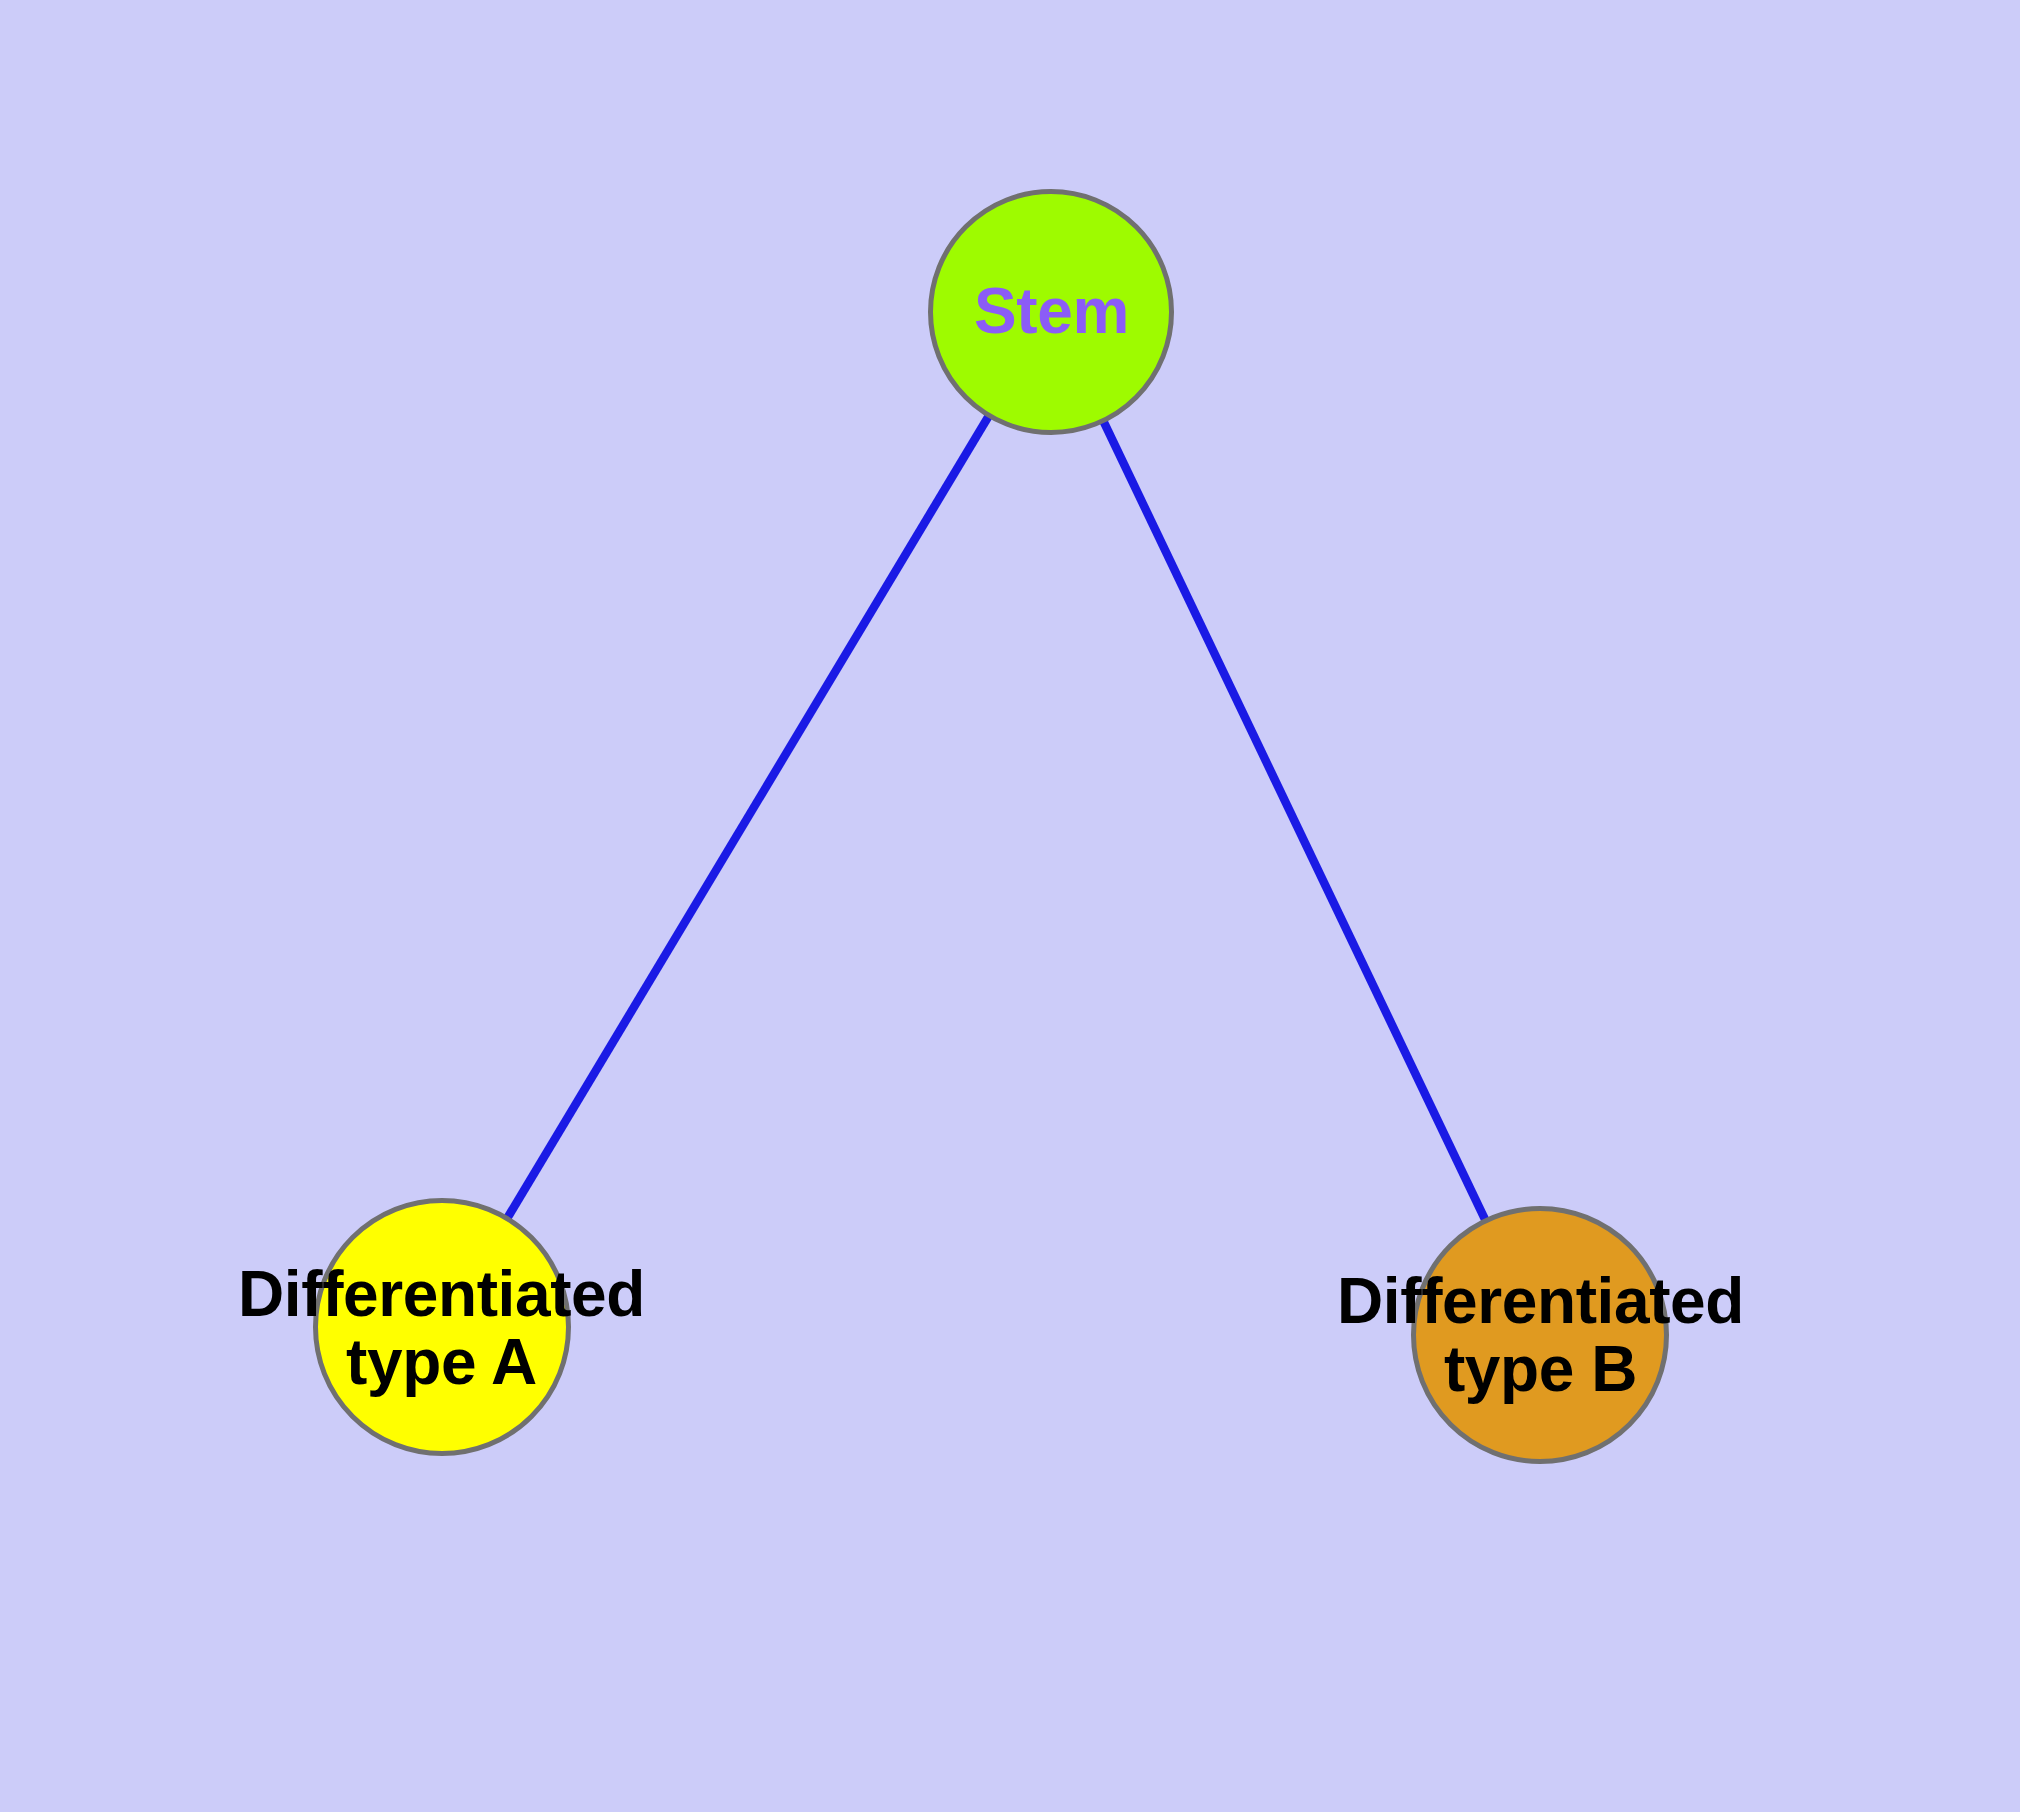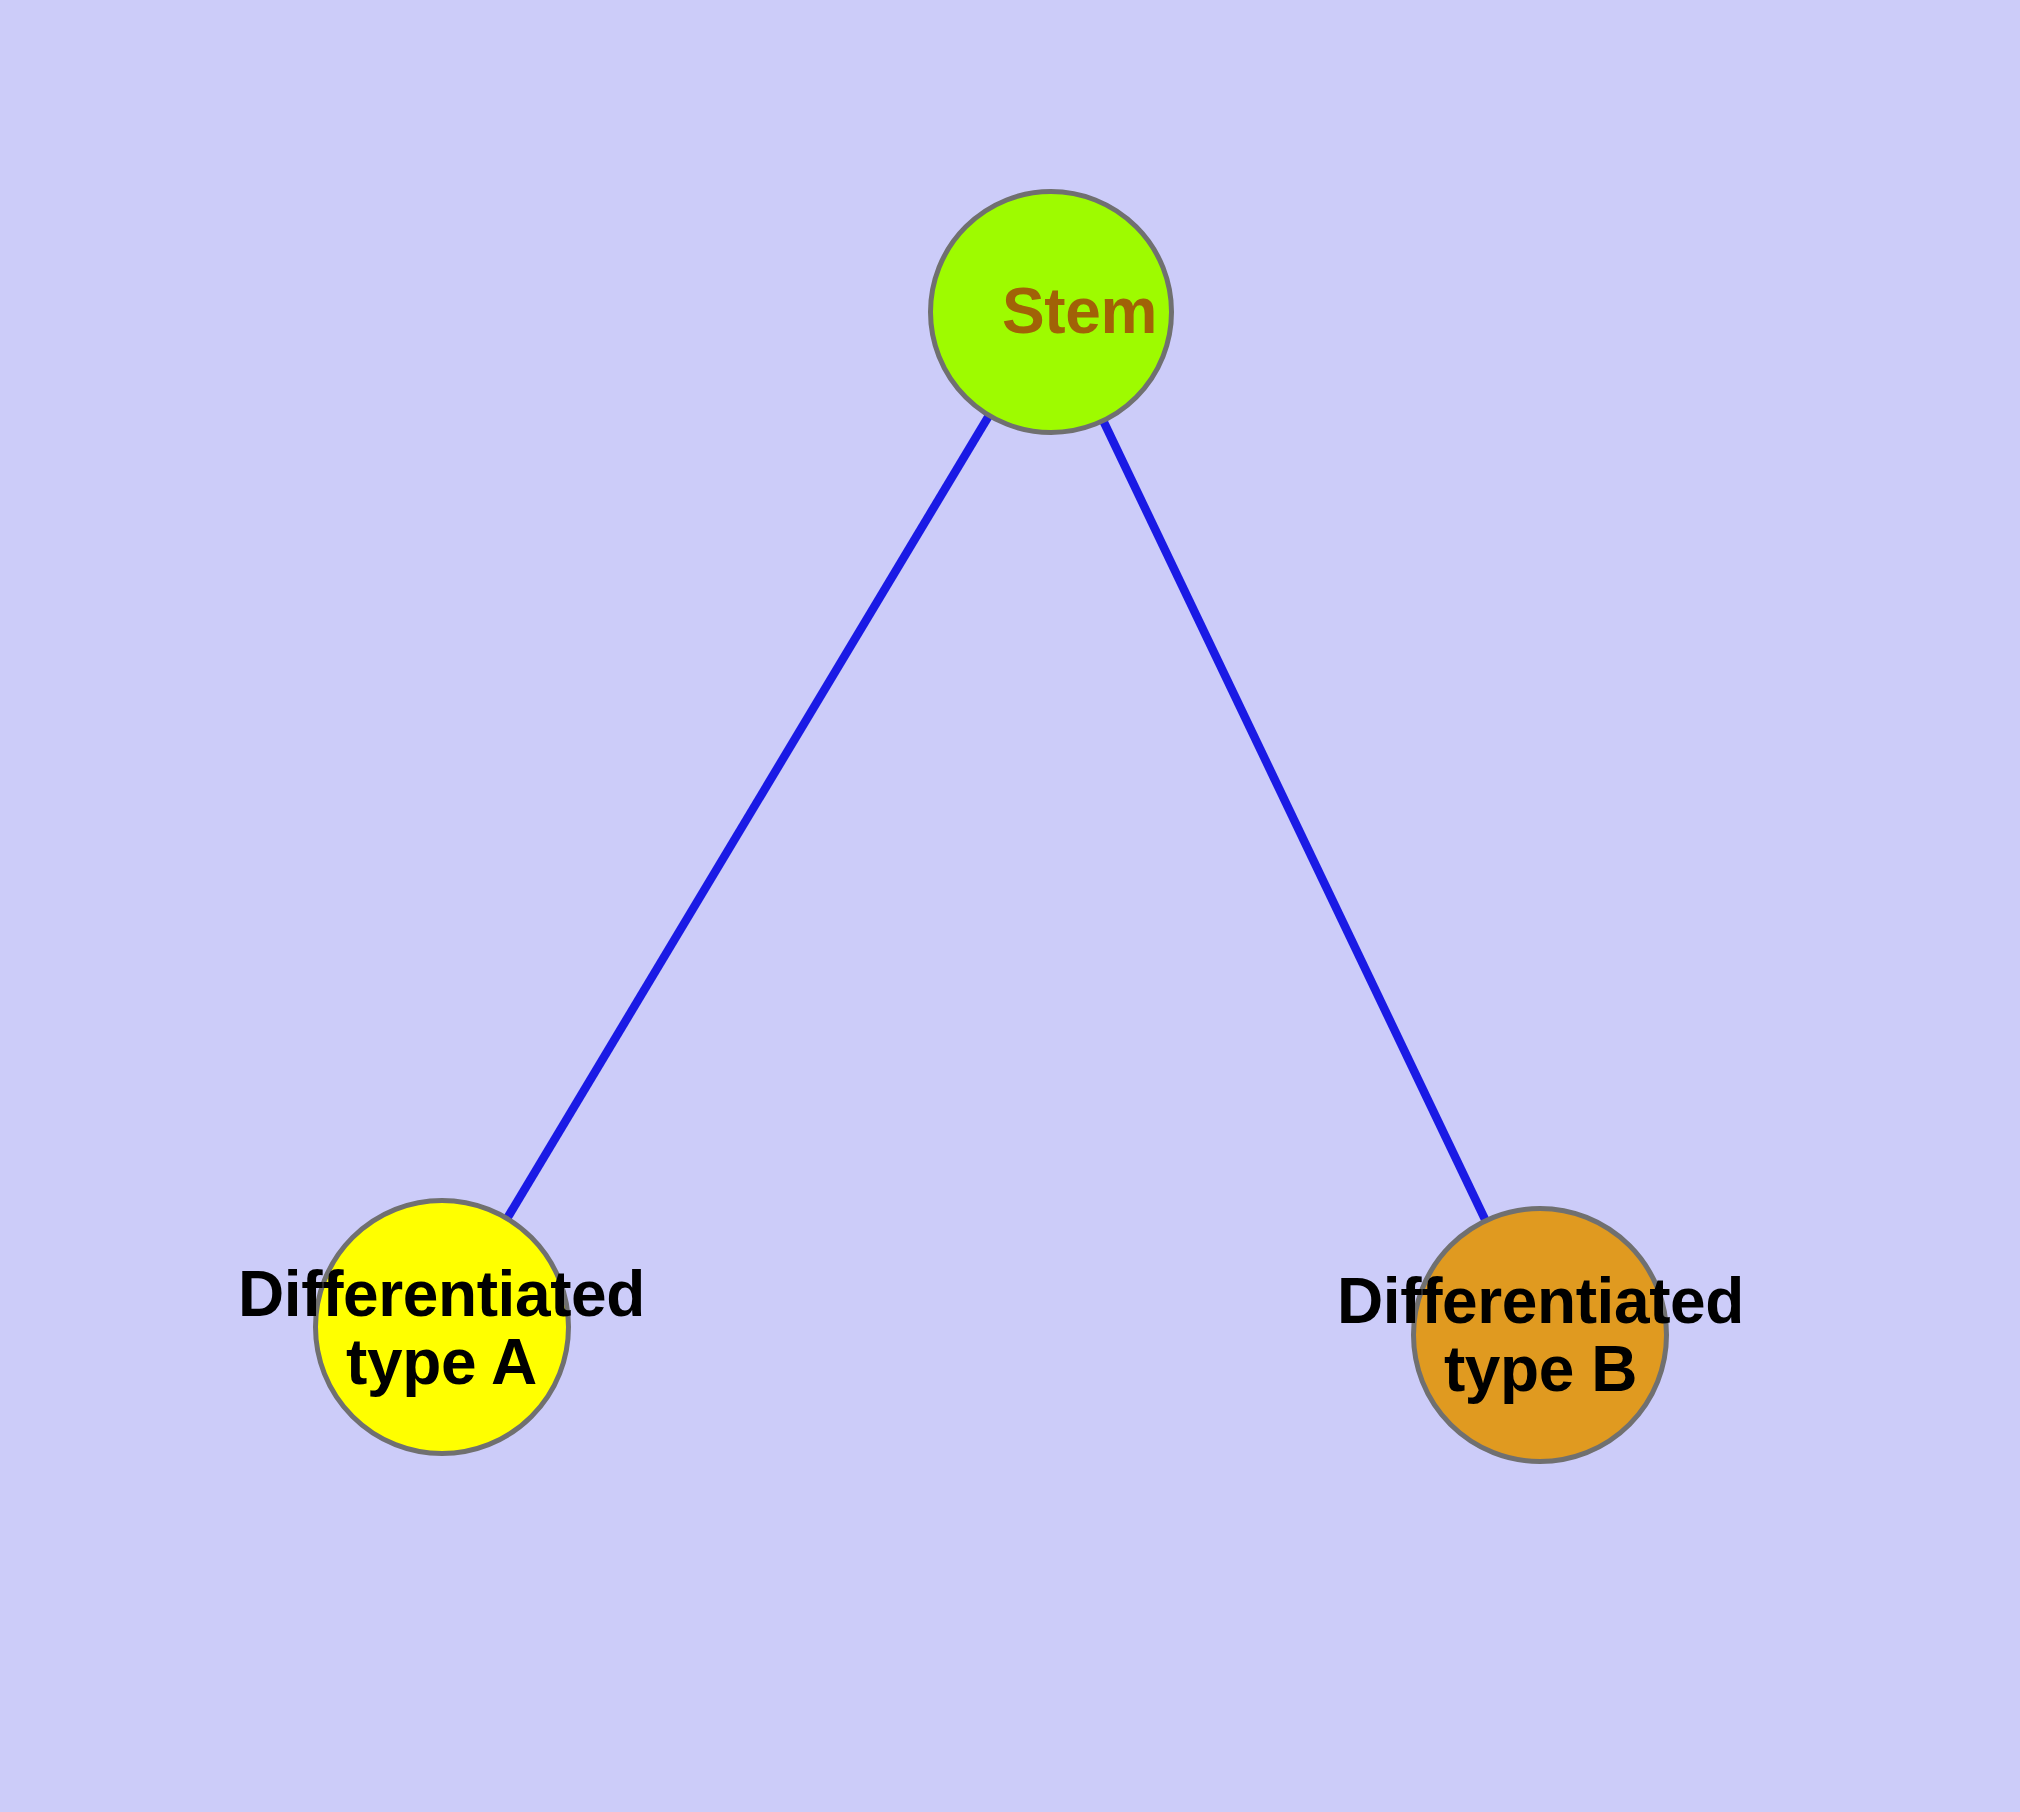--- a/index.html
+++ b/index.html
@@ -53,18 +53,18 @@
 
   <svg id="edge-layer" viewBox="0 0 2384 2138" xmlns="http://www.w3.org/2000/svg" style="width: 2021px; height: 1812px;">
     <line id="edge-0" x1="1240" y1="368" x2="521" y2="1566" stroke="#1a1ae5" stroke-width="10" stroke-linecap="butt"></line>
     <line id="edge-1" x1="1240" y1="368" x2="1817" y2="1575" stroke="#1a1ae5" stroke-width="10" stroke-linecap="butt"></line>
   </svg>
 
   <div class="node" id="node-0" style="left: 928px; top: 189px; width: 246px; height: 246px; background: rgb(158, 251, 0); border: 5.1px solid rgb(112, 112, 112);"></div>
   <div class="node" id="node-1" style="left: 313px; top: 1198px; width: 258px; height: 258px; background: rgb(255, 255, 0); border: 5.1px solid rgb(112, 112, 112);"></div>
   <div class="node" id="node-2" style="left: 1411px; top: 1206px; width: 258px; height: 258px; background: rgb(224, 154, 32); border: 5.1px solid rgb(112, 112, 112);"></div>
 
-  <div class="node-label" id="label-0" style="font-size: 64px; color: #a16207; width: 1187px; left: 486px; top: 278px;"><div>Stem</div></div>
+  <div class="node-label" id="label-0" style="font-size: 64px; color: #8b5cf6; width: 1187px; left: 458px; top: 278px;"><div>Stem</div></div>
   <div class="node-label" id="label-1" style="font-size: 64px; color: rgb(0, 0, 0); width: 1187px; left: -152px; top: 1261px;"><div>Differentiated</div><div>type A</div></div>
   <div class="node-label" id="label-2" style="font-size: 64px; color: rgb(0, 0, 0); width: 1187px; left: 947px; top: 1268px;"><div>Differentiated</div><div>type B</div></div>
 
 </div>
 
 
 </body></html>

